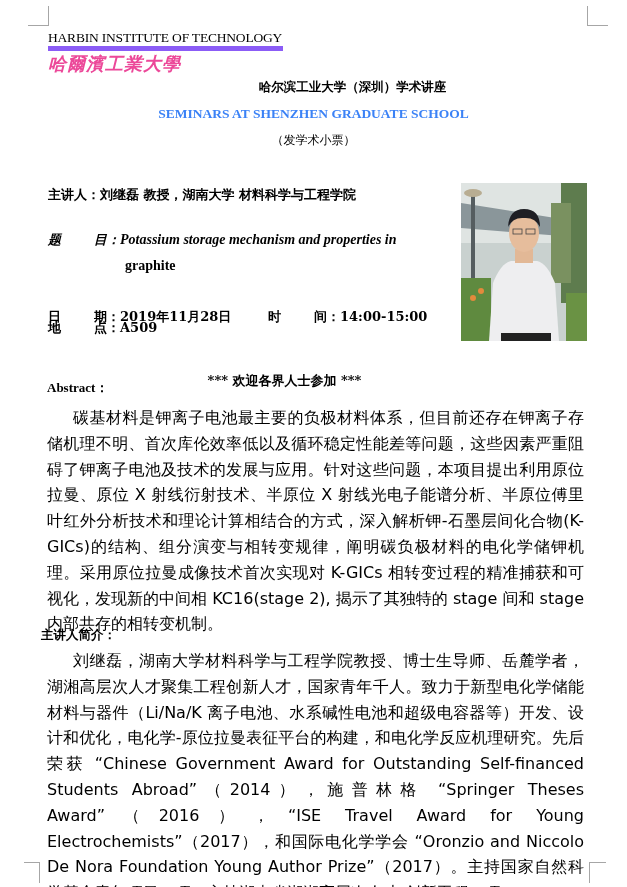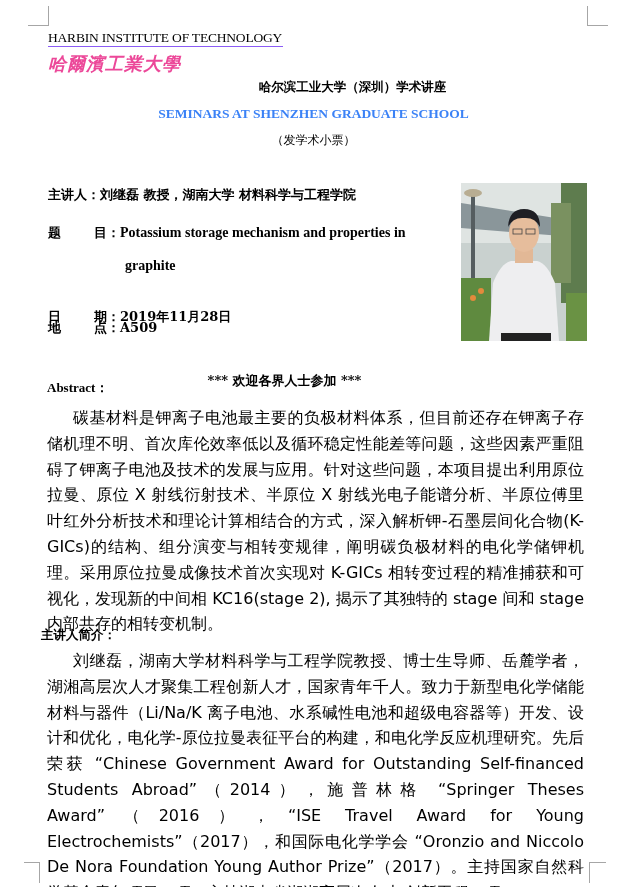--- a/index.html
+++ b/index.html
@@ -3,31 +3,31 @@
 <meta charset="utf-8">
 <style>
   html, body { margin: 0; padding: 0; background: #ffffff; }
   body { width: 627px; height: 887px; position: relative; overflow: hidden; font-family: "DejaVu Sans", sans-serif; color: #000; }
   .corner { position: absolute; border-color: #a6a6a6; border-style: solid; border-width: 0; }
   .c-tl { left: 28px; top: 6px; width: 20px; height: 19px; border-right-width: 1px; border-bottom-width: 1px; }
   .c-tr { left: 587px; top: 6px; width: 20px; height: 19px; border-left-width: 1px; border-bottom-width: 1px; }
   .c-bl { left: 24px; top: 862px; width: 15px; height: 20px; border-right-width: 1px; border-top-width: 1px; }
   .c-br2 { left: 589px; top: 862px; width: 16px; height: 20px; border-left-width: 1px; border-top-width: 1px; }
 
-  .hit-header { position: absolute; left: 48px; top: 29px; width: 235px; font-family: "Liberation Serif", serif; font-size: 13.5px; letter-spacing: -0.2px; border-bottom: 1px solid #8b5cf6; line-height: 17px; white-space: nowrap; }
+  .hit-header { position: absolute; left: 48px; top: 29px; width: 235px; font-family: "Liberation Serif", serif; font-size: 13.5px; letter-spacing: -0.2px; border-bottom: 5px solid #8b5cf6; line-height: 17px; white-space: nowrap; }
   .logo { position: absolute; left: 48px; top: 52px; font-family: "DejaVu Serif", serif; font-size: 18px; font-weight: bold; font-style: italic; color: #ec4899; letter-spacing: 1px; white-space: nowrap; }
 
   .center { position: absolute; left: 0; width: 627px; text-align: center; white-space: nowrap; }
   .t1 { top: 79px; font-size: 12.5px; font-weight: bold; padding-left: 39px; }
   .t2 { top: 106px; font-family: "Liberation Serif", serif; font-size: 13.5px; font-weight: bold; color: #3b82f6; }
   .t3 { top: 132px; font-size: 12px; }
 
   .info { position: absolute; left: 48px; font-family: "DejaVu Serif", serif; font-weight: bold; font-size: 13px; white-space: nowrap; }
   .spk { top: 186px; }
-  .ttl { top: 224px; }
+  .ttl { top: 231px; font-style: italic; }
   .ttl2 { top: 258px; left: 125px; }
   .dt { top: 308px; }
   .plc { top: 319px; }
   .en { font-family: "Liberation Serif", serif; font-size: 14px; }
   .gap-lbl { display: inline-block; width: 46px; }
   .time { position: absolute; left: 220px; top: 0; }
 
   .photo { position: absolute; left: 461px; top: 183px; width: 126px; height: 158px; overflow: hidden; background: #8fa58a; }
 
   .welcome { position: absolute; left: 5px; width: 559px; top: 372px; text-align: center; font-family: "DejaVu Serif", serif; font-size: 13px; font-weight: bold; }
@@ -58,20 +58,21 @@
 
 <div class="info ttl">
   <span class="gap-lbl">题</span><span>目：</span><span class="en">Potassium storage mechanism and properties in</span>
 </div>
 <div class="info ttl2">
   <span class="en">graphite</span>
 </div>
 
 <div class="info dt">
   <span class="gap-lbl">日</span><span>期：</span><span>2019年11月28日</span>
+  <span class="time"><span class="gap-lbl">时</span><span>间：</span><span>14:00-15:00</span></span>
 </div>
 
 <div class="info plc">
   <span class="gap-lbl">地</span><span>点：</span><span>A509</span>
 </div>
 
 <div class="photo" aria-label="speaker-portrait">
   <svg width="126" height="158" viewBox="0 0 126 158">
     <rect width="126" height="158" fill="#c9d1cf"></rect>
     <rect x="0" y="0" width="126" height="60" fill="#dfe4e2"></rect>

